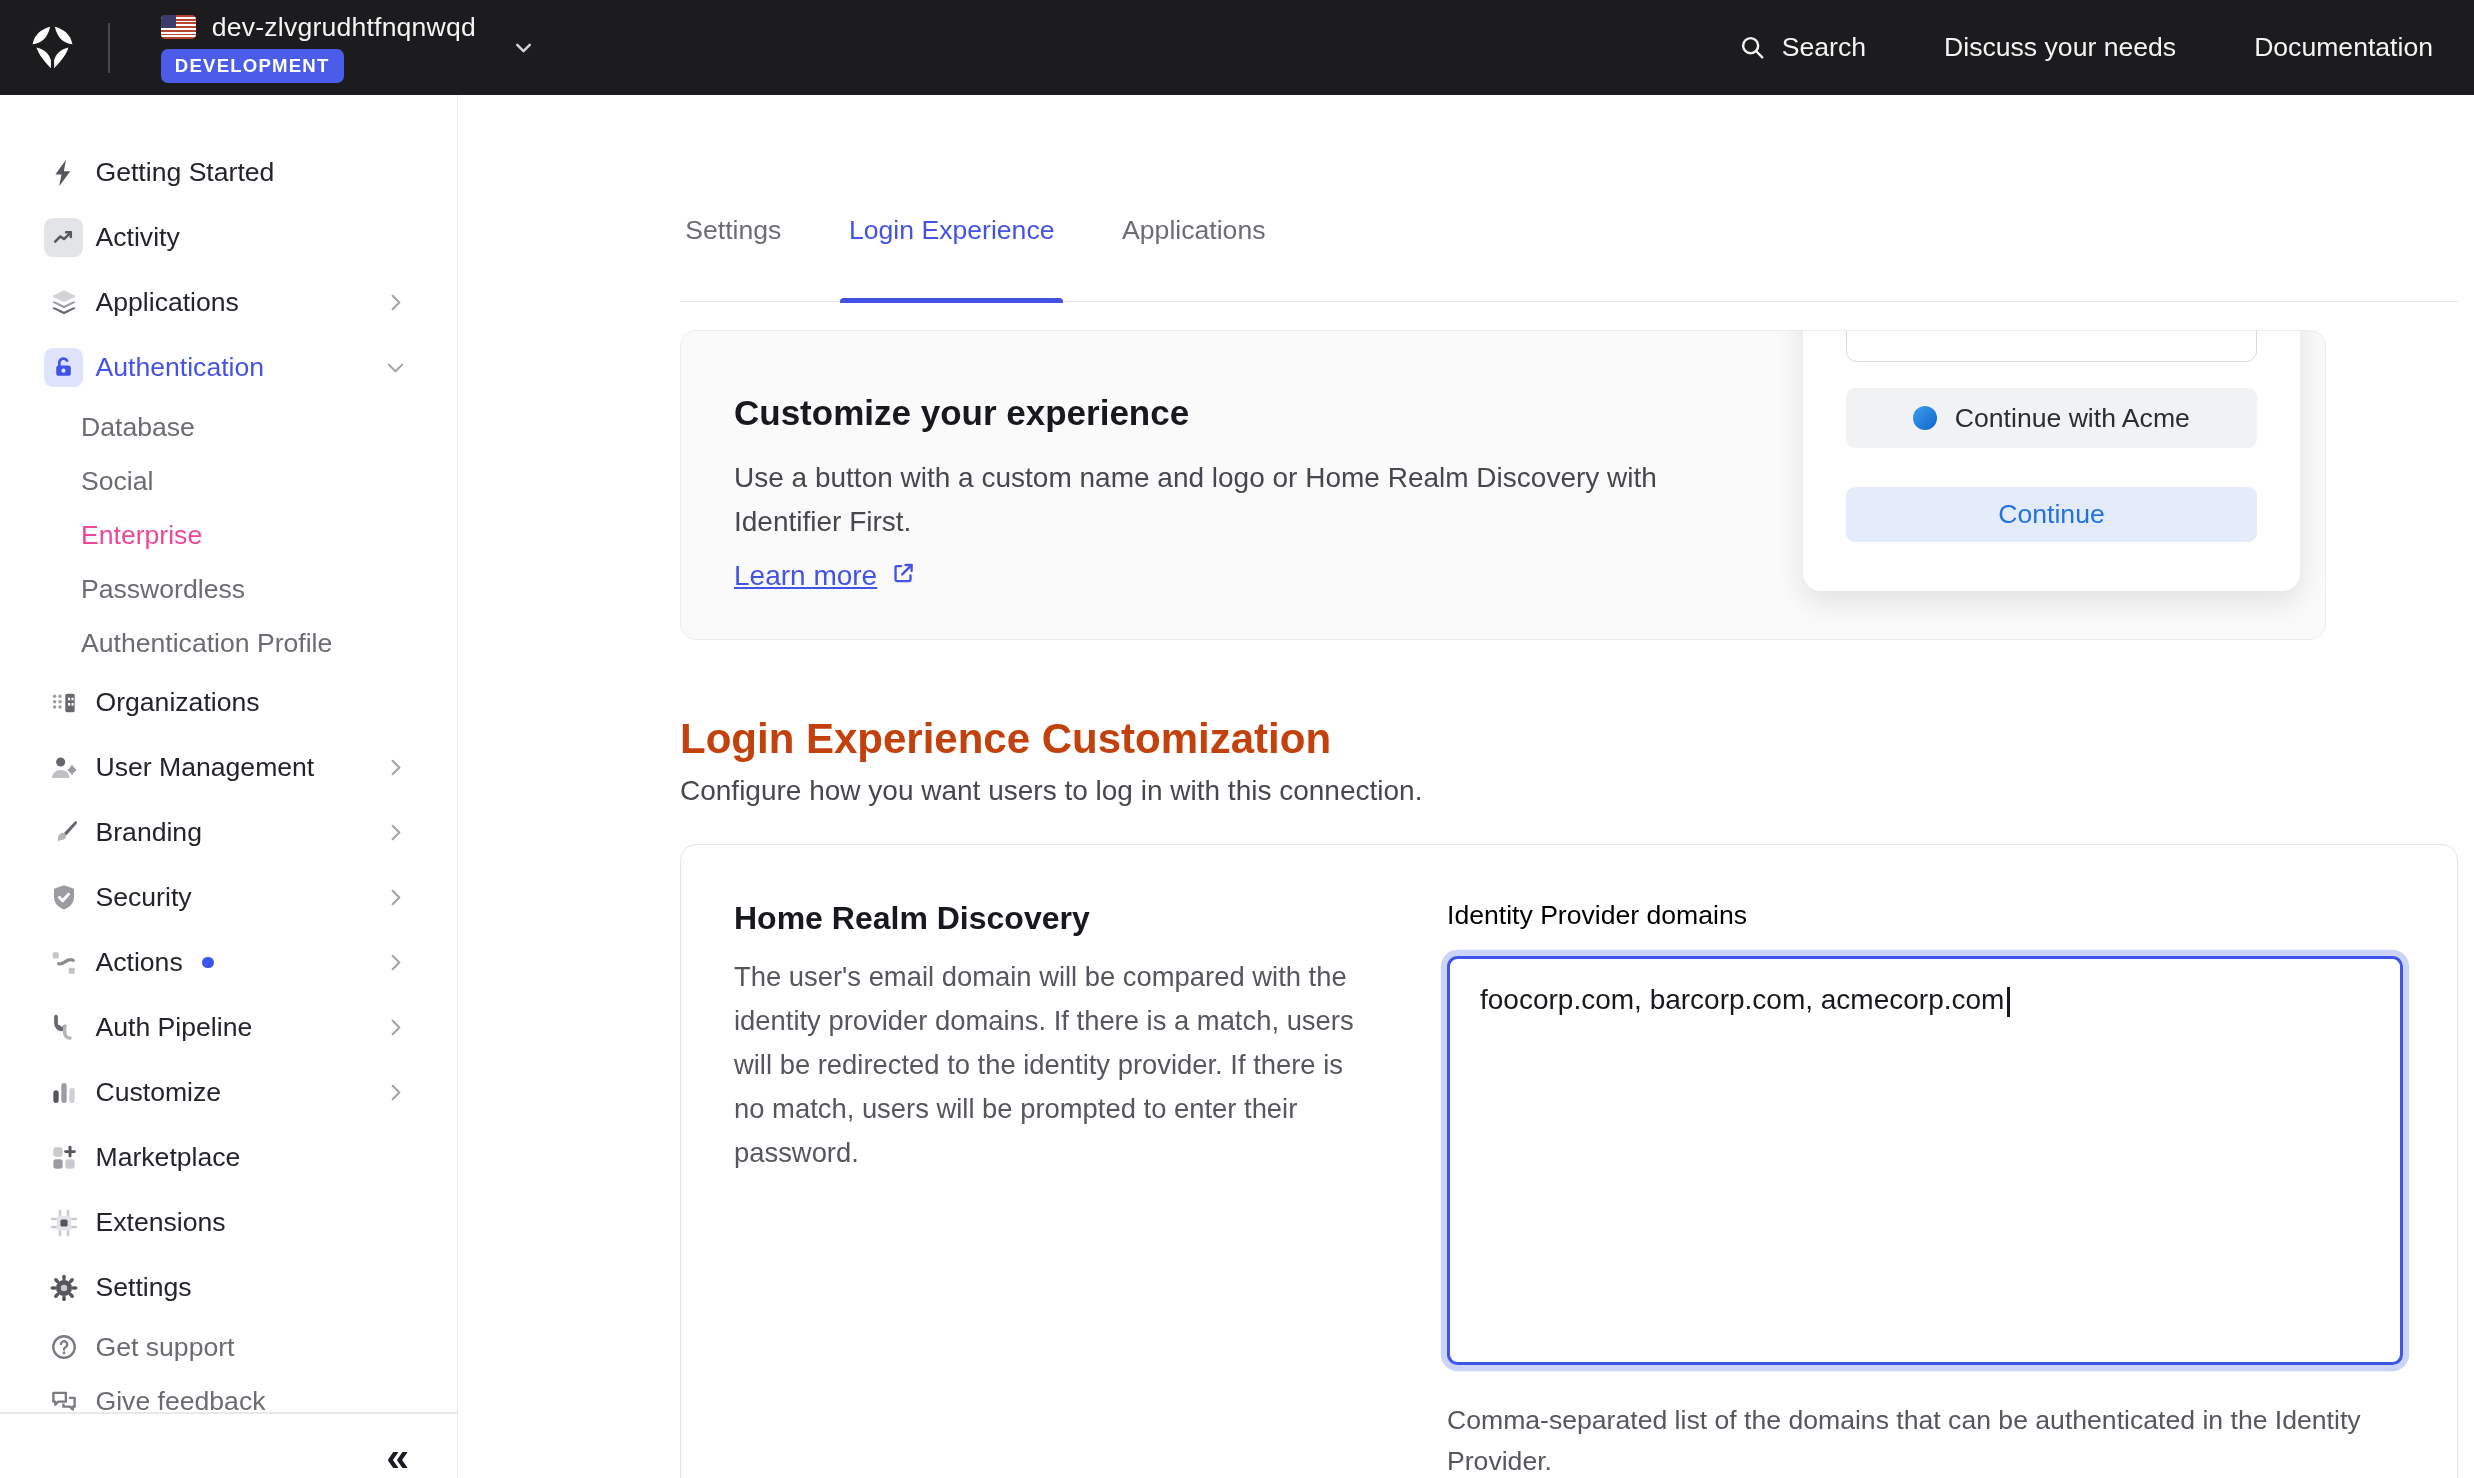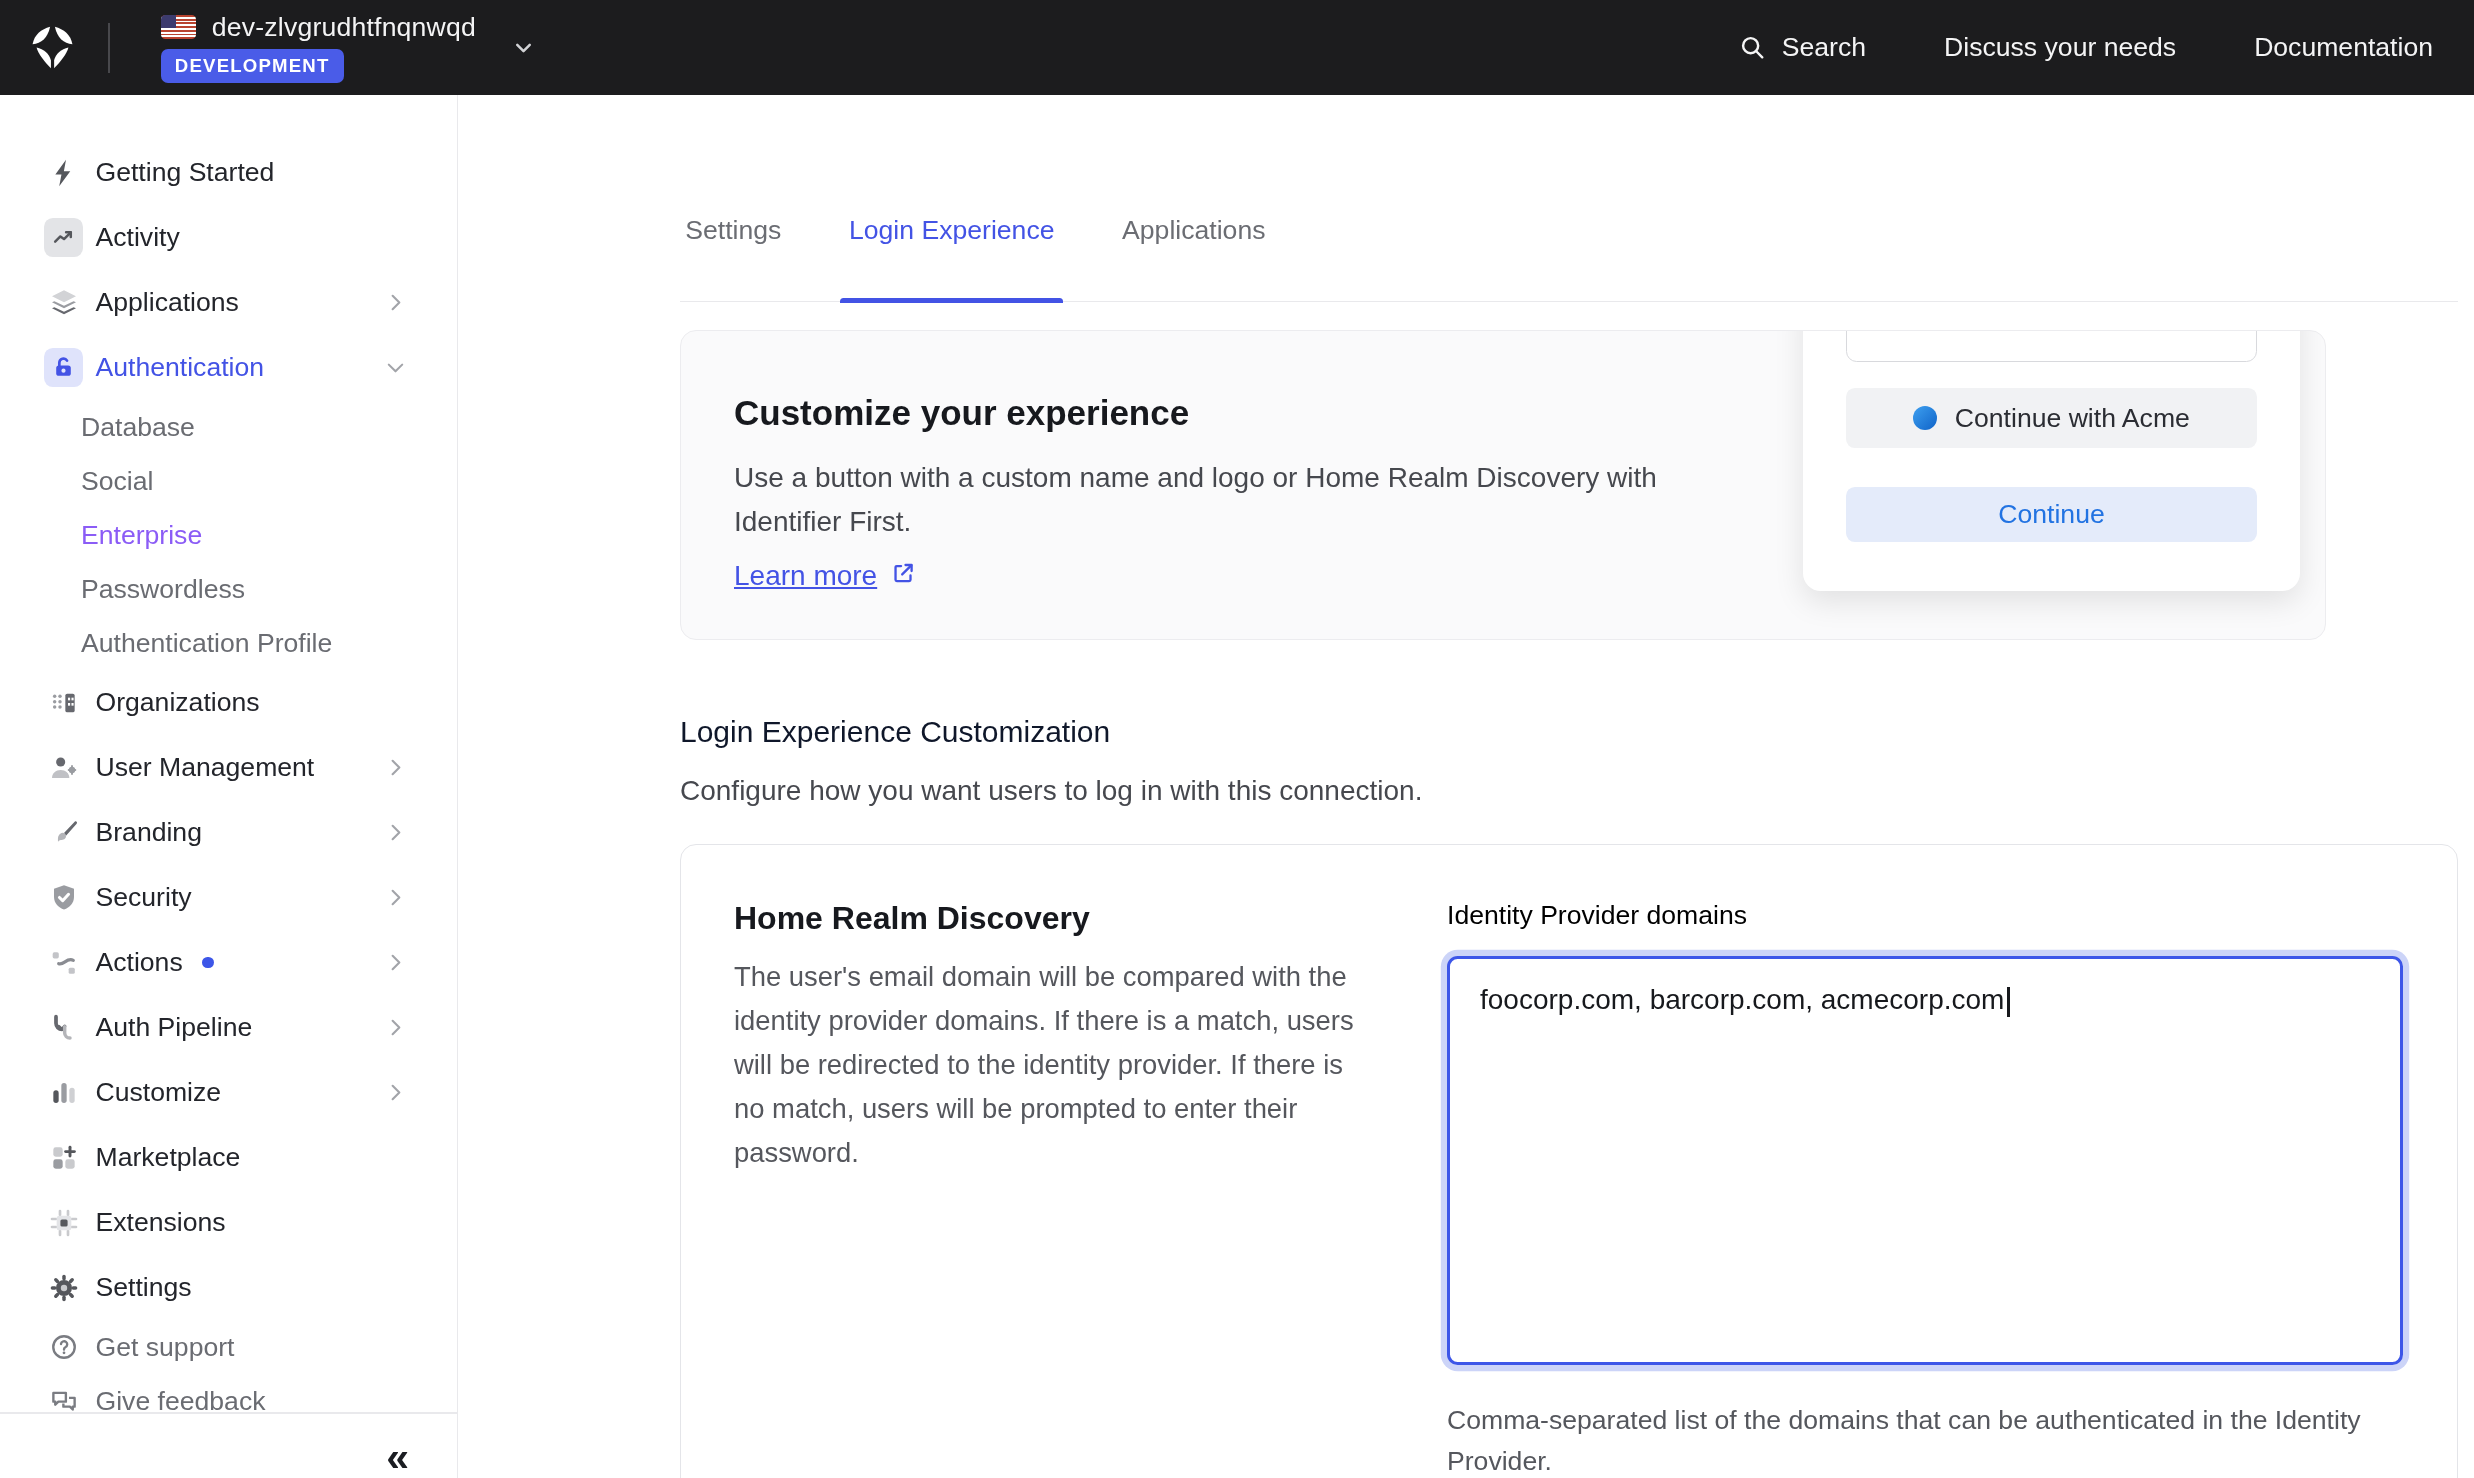--- a/index.html
+++ b/index.html
@@ -23,21 +23,21 @@
 
   
   .sidebar{position:absolute;top:95px;left:0;width:458px;bottom:0;background:#fff;border-right:1.8px solid #e9e9ec;box-sizing:border-box;}
   .nav{padding-top:45px;}
   .nav-item{height:65px;display:flex;align-items:center;padding-left:43px;font-size:26.6px;color:#23252b;position:relative;cursor:pointer;}
   .nav-item .ic{width:41px;height:41px;display:flex;align-items:center;justify-content:center;margin-right:11.5px;flex:0 0 auto;}
   .nav-item.active{color:#4353e5;}
   .nav-item.muted{height:54px;color:#6a6c72;}
   .chev{position:absolute;right:50px;color:#a2a4a9;display:flex;}
   .sub-item{height:54px;display:flex;align-items:center;padding-left:81px;font-size:26.6px;color:#6a6c72;cursor:pointer;}
-  .sub-item.active{color:#8b5cf6;}
+  .sub-item.active{color:#ec4899;}
   .icbox{width:39px;height:39px;border-radius:8.9px;display:flex;align-items:center;justify-content:center;}
   .icbox.gray{background:#e3e4e7;}
   .icbox.blue{background:#dfe3fb;}
   .blue-dot{width:11.5px;height:11.5px;border-radius:50%;background:#3d56e8;margin-left:19.5px;}
   .sidebar-divider{position:absolute;left:0;right:0;bottom:64px;height:1.8px;background:#e9e9ec;}
   .collapse-btn{position:absolute;right:48px;bottom:0px;font-size:41px;line-height:1;color:#1b1d22;font-weight:600;cursor:pointer;}
 
   
   .main{position:absolute;left:458px;top:95px;right:0;bottom:0;}
   .tabs-row{position:absolute;left:222px;top:118px;width:1778px;border-bottom:1.8px solid #e9e9ec;display:flex;gap:57px;}
@@ -53,21 +53,21 @@
   .learn-more{margin-top:16px;display:inline-flex;align-items:flex-start;gap:12.4px;font-size:28px;font-weight:500;color:#4353e5;text-decoration:underline;cursor:pointer;}
   .learn-more .ext{display:flex;text-decoration:none;}
 
   .preview{position:absolute;left:1122px;top:-44px;width:497px;height:304px;background:#ffffff;border-radius:17.7px;
     box-shadow:0 10.6px 30px rgba(0,0,0,.10);padding:0 43px;box-sizing:border-box;}
   .preview-input{height:64px;margin-top:10.6px;border:1.8px solid #d8d9dd;border-radius:10.6px;background:#fff;box-sizing:border-box;}
   .preview-acme{margin-top:26.6px;height:60px;background:#f1f2f4;border-radius:8.9px;display:flex;align-items:center;justify-content:center;gap:17.7px;font-size:26.6px;font-weight:500;color:#2b2d33;cursor:pointer;}
   .acme-logo{width:24px;height:24px;border-radius:50%;background:linear-gradient(135deg,#3ea0f0,#0f63c8);}
   .preview-continue{margin-top:39px;height:55px;background:#e4ebfa;border-radius:8.9px;display:flex;align-items:center;justify-content:center;font-size:26.6px;font-weight:500;color:#2273e2;cursor:pointer;}
 
-  .section-title{position:absolute;left:222px;top:620px;font-size:30px;font-weight:400;color:#0f172a;}
+  .section-title{position:absolute;left:222px;top:620px;font-size:42px;font-weight:700;color:#c2410c;}
   .section-subtitle{position:absolute;left:222px;top:680px;font-size:28px;color:#46484e;}
 
   
   .card2{position:absolute;left:222px;top:749px;width:1778px;height:735px;background:#fff;border:1.8px solid #e4e5e9;border-radius:16px;box-sizing:border-box;}
   .col-left{position:absolute;left:53px;top:55px;width:646px;}
   .hrd-title{font-size:32px;font-weight:600;color:#17191e;}
   .hrd-desc{margin-top:18px;font-size:27.4px;line-height:44px;color:#55575d;}
   .col-right{position:absolute;left:766px;top:55px;width:956px;}
   .domains-label{font-size:26.6px;font-weight:500;color:#000000;}
   .domains-box{margin-top:25px;height:409px;background:#fff;border:3.5px solid #3d56e8;border-radius:10.6px;

